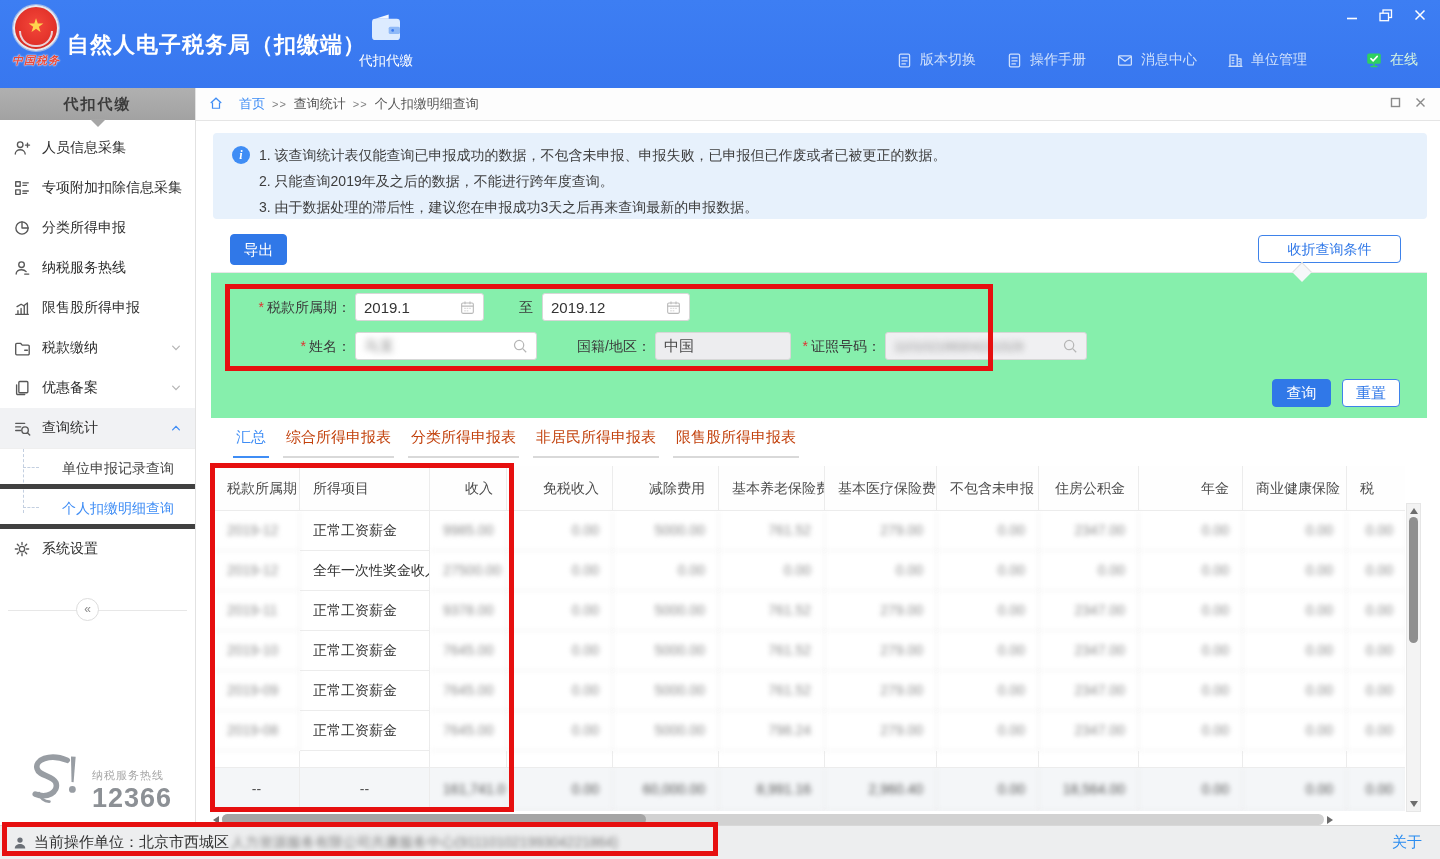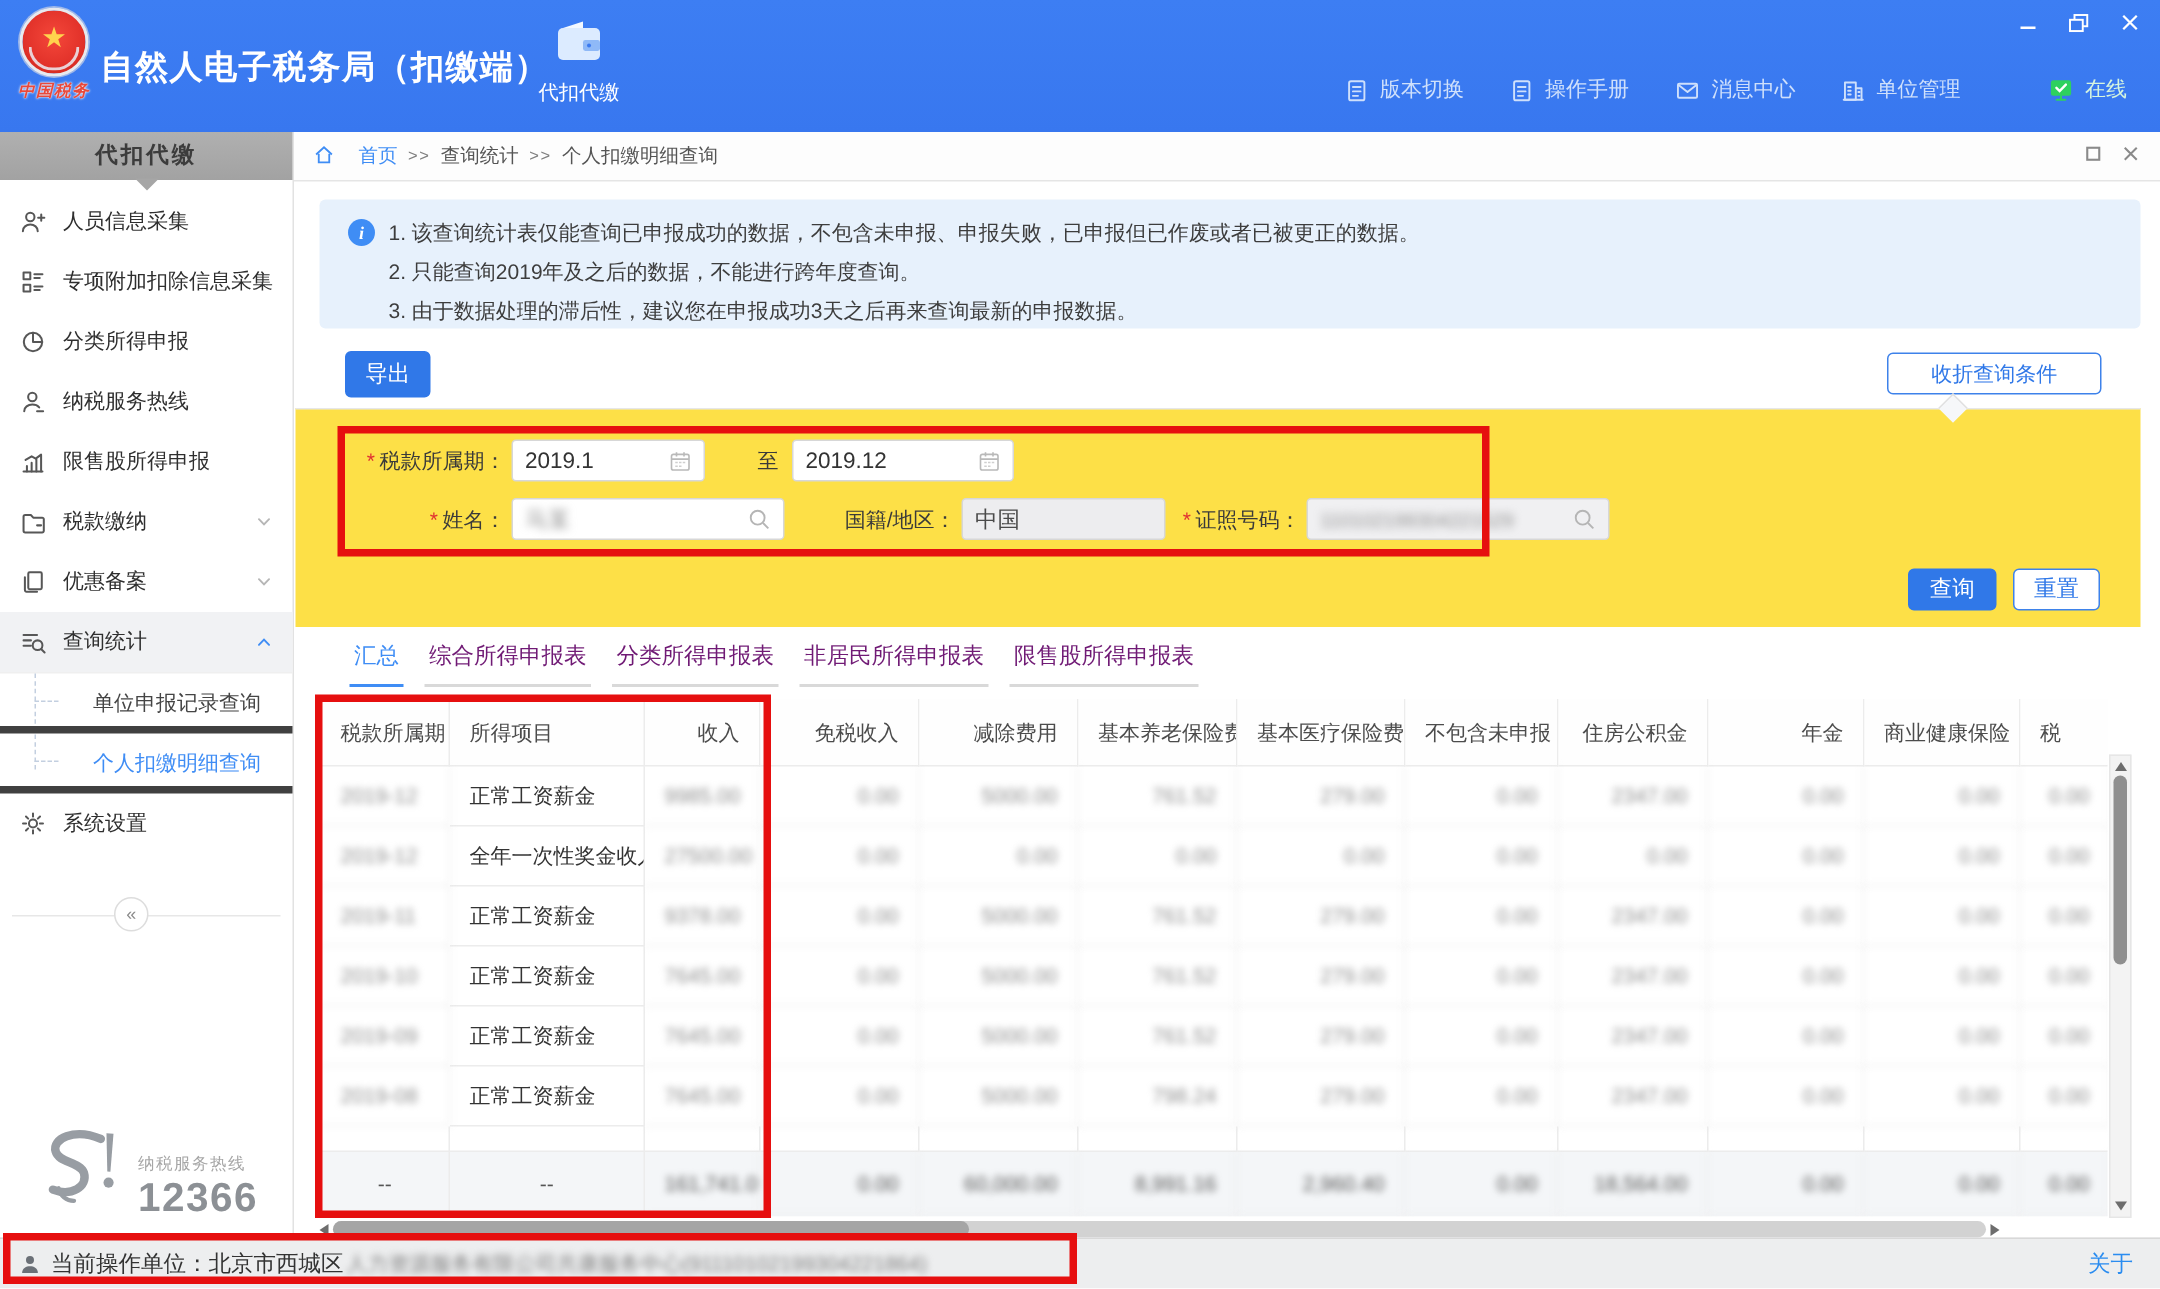--- a/index.html
+++ b/index.html
@@ -59,35 +59,35 @@
   .notice-row { display:flex; }
   .notice-ic { width:18px; height:18px; flex:none; border-radius:50%; background:#3f8df5; color:#fff; font-size:12px; font-weight:bold; text-align:center; line-height:18px; font-style:italic; margin:4px 9px 0 0; font-family:"Liberation Serif",serif; }
   .notice-lines { font-size:14px; color:#3d3d3d; line-height:26px; }
 
   .btn { display:inline-block; text-align:center; cursor:pointer; border-radius:4px; font-size:15px; }
   .btn-primary { background:#3078e8; color:#fff; border:1px solid #3078e8; }
   .btn-outline { background:#fff; color:#3078e8; border:1px solid #3e82ea; }
   .export-btn { position:absolute; left:34px; top:146px; width:57px; height:31px; line-height:29px; }
   .collapse-query-btn { position:absolute; right:39px; top:147px; width:143px; height:28px; line-height:26px; font-size:14px; }
 
-  .query-panel { position:absolute; left:1px; right:13px; top:184px; height:146px; background:#fde047; border-top:1px solid #e7e7e7; }
+  .query-panel { position:absolute; left:15px; right:13px; top:184px; height:146px; background:#86efac; border-top:1px solid #e7e7e7; }
   .panel-caret { position:absolute; top:-8px; right:118px; width:14px; height:14px; background:#f6f7f9; border-left:1px solid #e0e0e0; border-top:1px solid #e0e0e0; transform:rotate(45deg); }
   .flabel { position:absolute; height:28px; line-height:28px; font-size:14px; color:#3a3a3a; text-align:right; white-space:nowrap; }
   .req { color:#e03131; margin-right:3px; }
   .field { position:absolute; height:28px; background:#fff; border:1px solid #d7d7d7; border-radius:3px; padding:0 8px; font-size:15px; color:#333; display:flex; align-items:center; cursor:text; }
   .field.disabled { background:#ededef; color:#4a4a4a; cursor:default; }
   .field.grayed { background:#f0f0f2; }
   .field .val { flex:1; white-space:nowrap; overflow:hidden; }
   .field .fic { margin-left:4px; display:flex; color:#b5b5b5; flex:none; }
   .row1 { top:20px; } .row2 { top:59px; }
   .query-btn { position:absolute; top:106px; right:96px; width:59px; height:28px; line-height:26px; }
   .reset-btn { position:absolute; top:106px; right:27px; width:58px; height:28px; line-height:26px; }
 
   .tabs { position:absolute; left:37px; top:340px; display:flex; gap:14px; }
-  .tab { font-size:15px; color:#701a75; padding:0 3px 9px; border-bottom:2px solid #d9d9d9; cursor:pointer; white-space:nowrap; }
+  .tab { font-size:15px; color:#c2410c; padding:0 3px 9px; border-bottom:2px solid #d9d9d9; cursor:pointer; white-space:nowrap; }
   .tab.on { color:#3f8df5; border-bottom-color:#3f8df5; }
 
   
   .table-area { position:absolute; left:17px; top:378px; width:1192px; height:345px; overflow:hidden; border-left:1px solid #ececec; }
   .tr { display:flex; width:1193px; }
   .th,.td { flex:none; border-right:1px solid #ececec; border-bottom:1px solid #ececec; padding:0 13px; white-space:nowrap; overflow:hidden; font-size:14px; }
   .thead .tr { height:45px; }
   .th { line-height:44px; color:#4c4c4c; background:#fefefe; }
   .tbody .tr { height:40px; background:#fff; }
   .td { line-height:39px; color:#333; }

